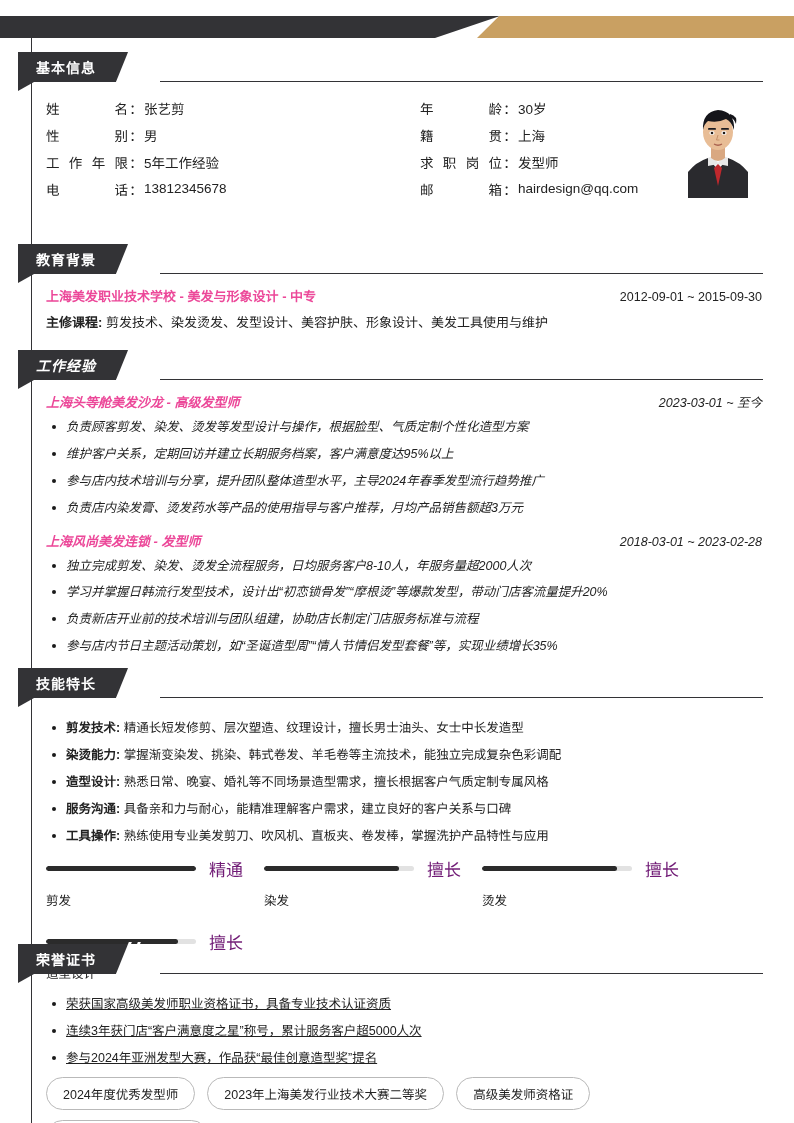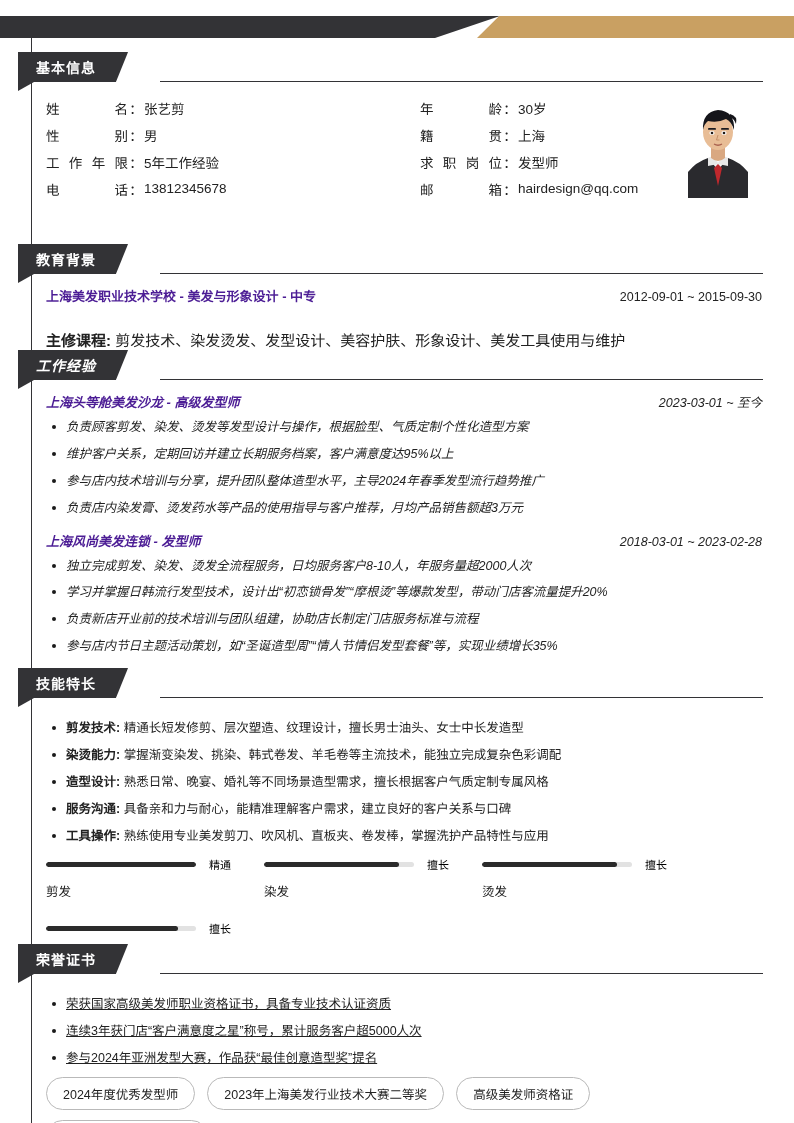--- a/index.html
+++ b/index.html
@@ -133,25 +133,25 @@
   }
 
   
   .entry { margin-bottom: 6px; }
   .entry-head {
     display: flex;
     justify-content: space-between;
     align-items: baseline;
     font-size: 13px;
   }
-  .entry-title { font-weight: bold; color: #4c1d95; }
+  .entry-title { font-weight: bold; color: #ec4899; }
   .entry-date { color: #222; font-size: 12.5px; white-space: nowrap; }
   .entry-sub {
-    font-size: 15px;
-    margin-top: 24px;
+    font-size: 13px;
+    margin-top: 7px;
     color: #222;
   }
   .entry-sub b { font-weight: bold; }
 
   
   ul.blist {
     list-style: none;
     margin: 8px 0 0 0;
     padding: 0;
   }
@@ -187,22 +187,22 @@
     border-radius: 3px;
     overflow: hidden;
   }
   .bar-fill {
     height: 5px;
     background: #2b2b2b;
     border-radius: 3px;
   }
   .bar-level {
     margin-left: 13px;
-    font-size: 11px;
-    color: #000000;
+    font-size: 17px;
+    color: #701a75;
   }
   .bar-name {
     margin-top: 9px;
     font-size: 12.5px;
     color: #222;
   }
 
   
   .chips {
     display: flex;

